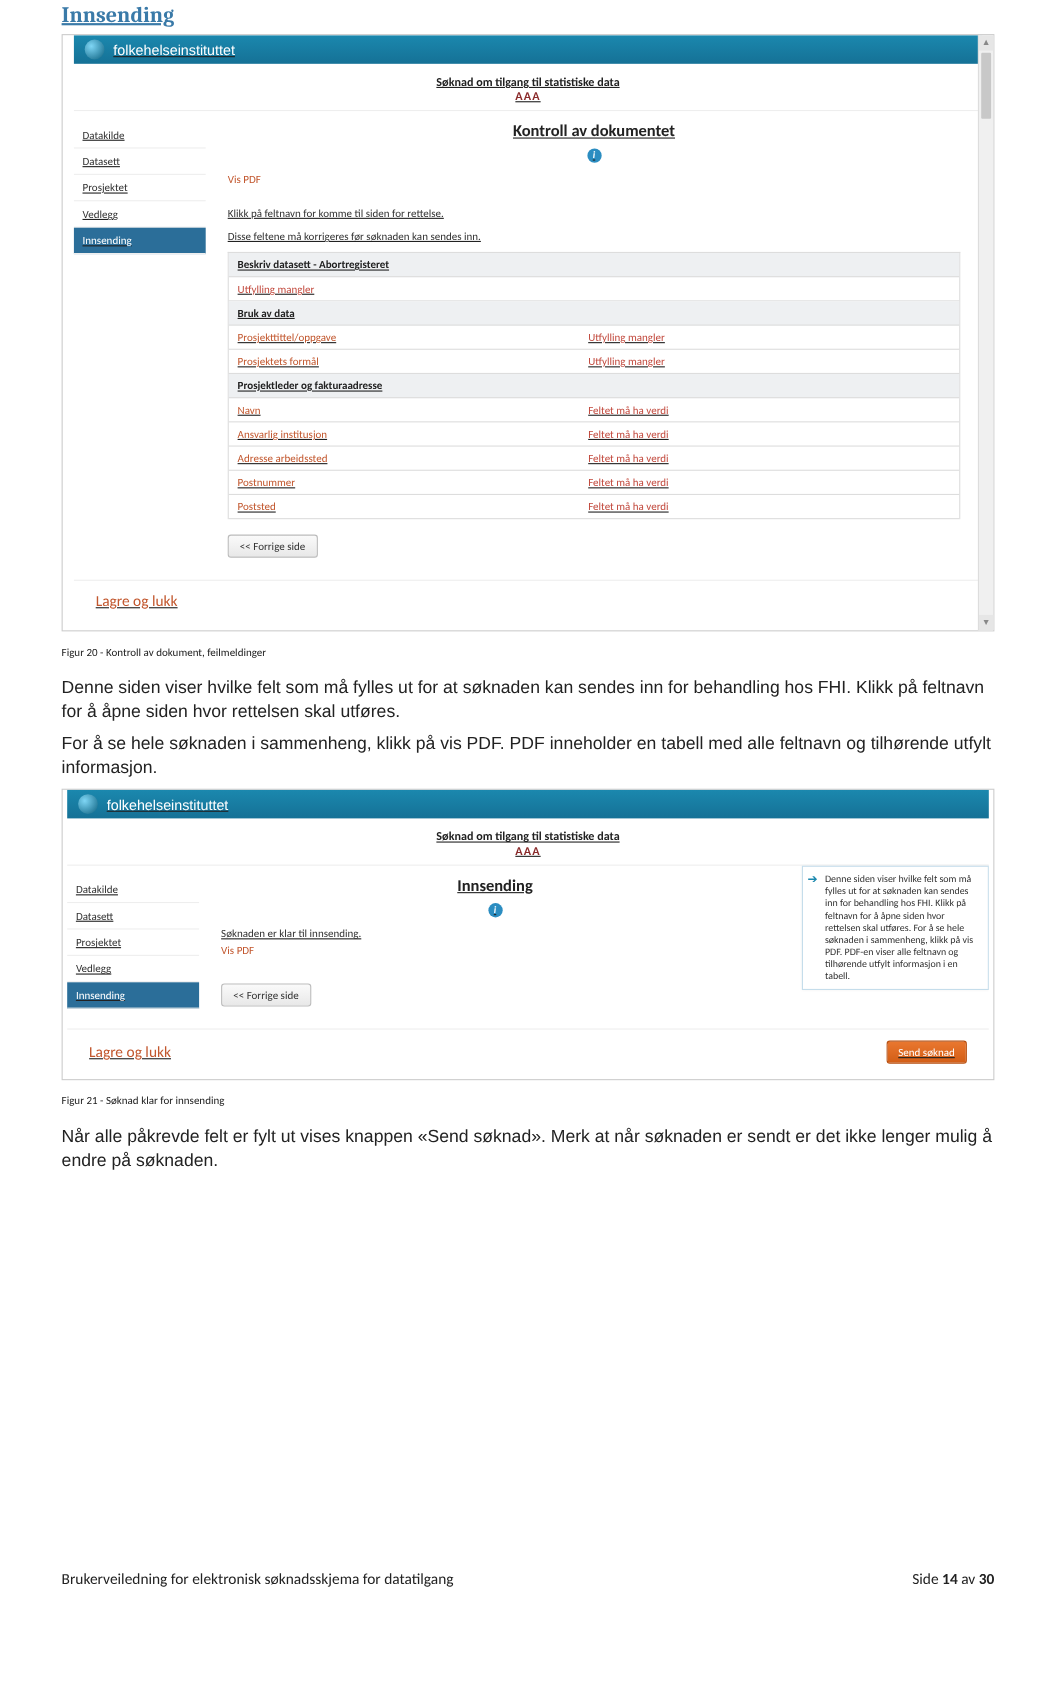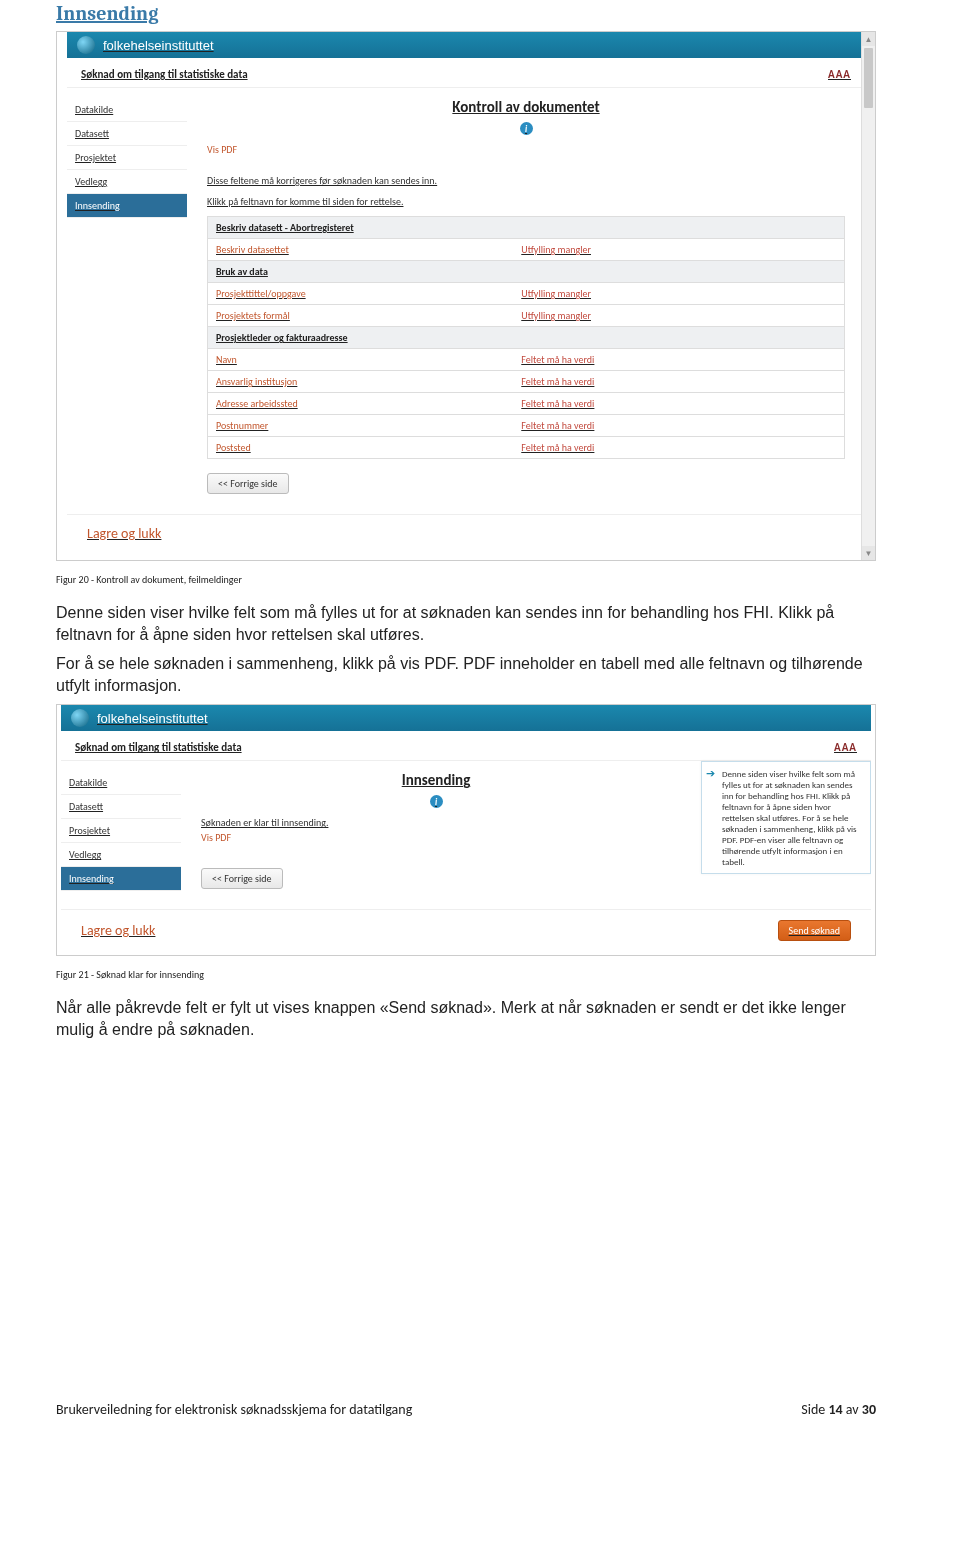--- a/index.html
+++ b/index.html
@@ -5,21 +5,21 @@
   * { box-sizing: border-box; }
   body {
     margin: 0;
     padding: 0;
     font-family: Calibri, Arial, sans-serif;
     font-size: 14px;
     background: #fff;
     color: #222;
     width: 960px;
   }
-  .page { padding: 0 84px 30px 56px; }
+  .page { padding: 0 56px 30px 56px; }
   .section-title {
     color: #3a7aa8;
     font-size: 20px;
     font-family: Cambria, Georgia, serif;
     font-weight: bold;
     margin: 2px 0 6px 0;
     text-decoration: underline;
   }
   .screenshot-frame {
     border: 1px solid #ccc;
@@ -52,20 +52,21 @@
     padding: 4px 10px;
     font-size: 14px;
   }
   .logo-dot { width: 18px; height: 18px; background: radial-gradient(circle at 6px 6px, #7fd6f5, #0a5f7e); border-radius: 50%; margin-right: 8px; }
   .app-header .brand { color: #fff; font-family: Verdana, sans-serif; font-size: 13px; }
   .crumb-bar {
     display:flex; justify-content:space-between; align-items:center;
     padding: 10px 14px 6px 14px;
     border-bottom: 1px solid #eee;
     font-size: 11px;
+    flex-direction: column;
   }
   .crumb-bar .title { font-weight: bold; }
   .aaa { color: #8a2a2a; font-weight: bold; letter-spacing: 1px; }
 
   .app-body { display:flex; }
   .sidebar { width: 120px; padding-top: 10px; }
   .sidebar .item {
     font-size: 10px;
     padding: 5px 8px;
     border-bottom: 1px solid #eee;
@@ -163,26 +164,25 @@
             <div class="item">Prosjektet</div>
             <div class="item">Vedlegg</div>
             <div class="item active">Innsending</div>
           </div>
         <div class="main">
           <div class="page-h">
             <span>Kontroll av dokumentet</span>
             <span class="info-badge">i</span>
           </div>
           <span class="vis-pdf">Vis PDF</span>
+          <div class="note">Klikk på feltnavn for komme til siden for rettelse.</div>
           <div class="note">Disse feltene må korrigeres før søknaden kan sendes inn.</div>
-          <div class="note">Klikk på feltnavn for komme til siden for rettelse.</div>
           <div class="val-table" id="valtable">
               <div class="sec-head">Beskriv datasett - Abortregisteret</div>
               <div class="row">
-                <div class="cell-a">Beskriv datasettet</div>
                 <div class="cell-b">Utfylling mangler</div>
               </div>
               <div class="sec-head">Bruk av data</div>
               <div class="row">
                 <div class="cell-a">Prosjekttittel/oppgave</div>
                 <div class="cell-b">Utfylling mangler</div>
               </div>
               <div class="row">
                 <div class="cell-a">Prosjektets formål</div>
                 <div class="cell-b">Utfylling mangler</div>

